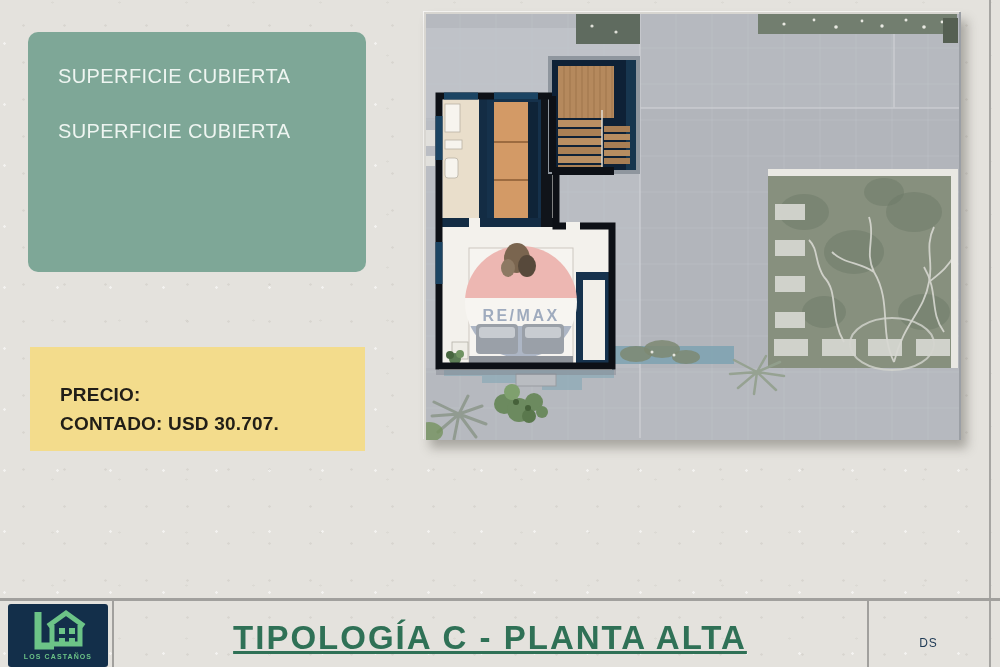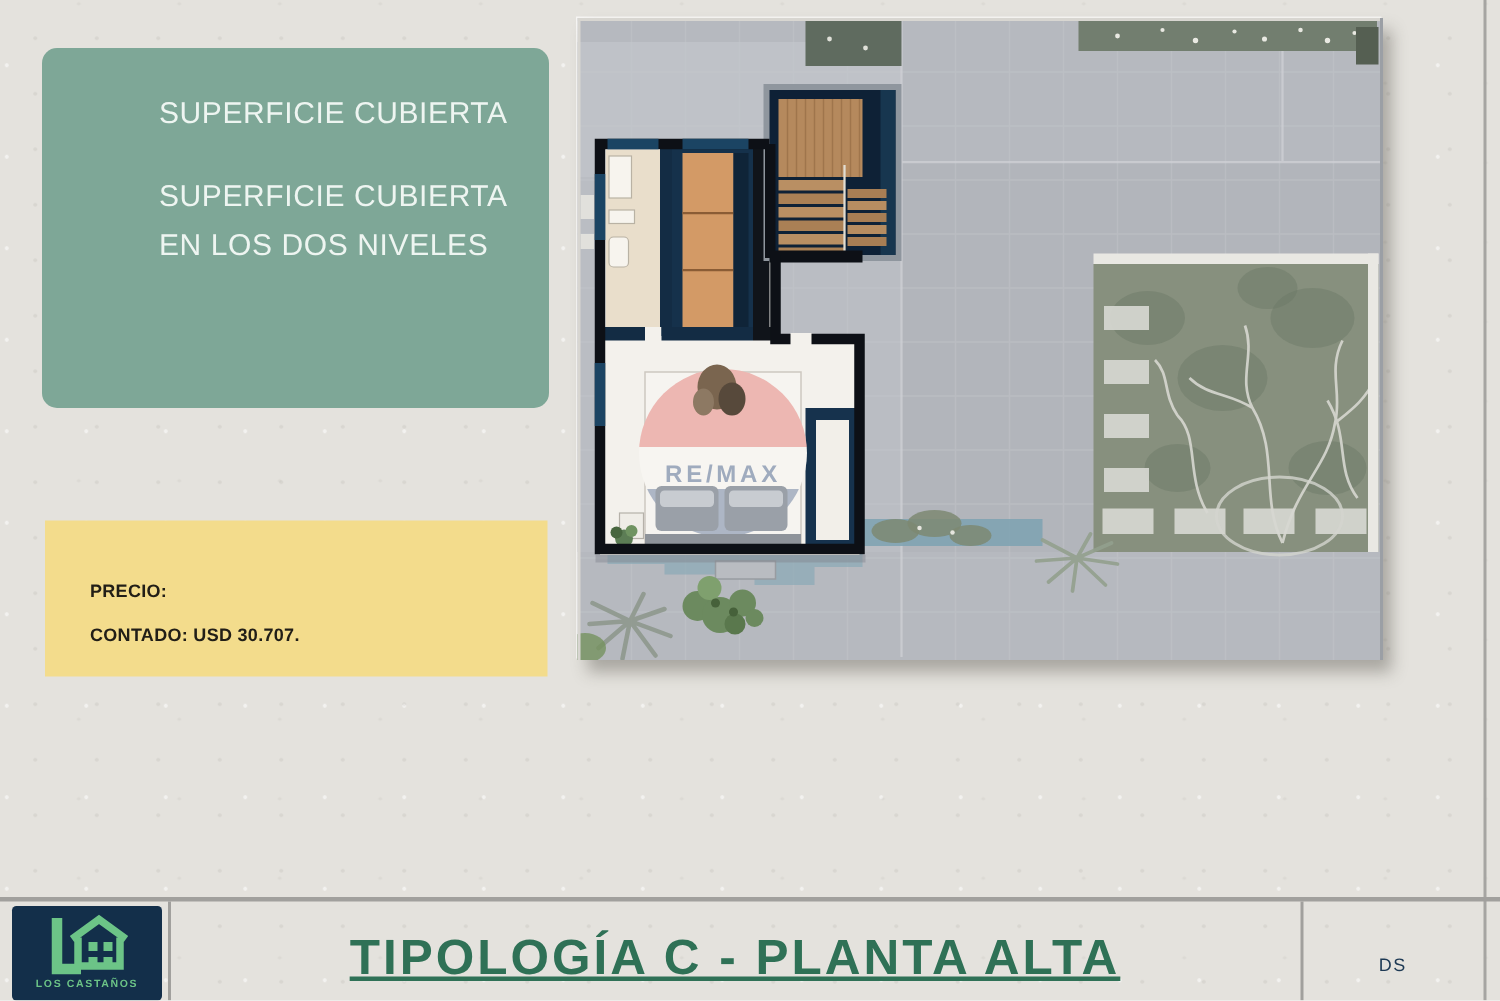--- a/index.html
+++ b/index.html
@@ -14,32 +14,32 @@
     background-position:3px 7px,19px 29px,31px 13px;
     font-family:"Liberation Sans",sans-serif;
   }
   
   .info-box{
     position:absolute;left:28px;top:32px;width:338px;height:240px;
     background:#7ea797;border-radius:10px;color:#eef5f1;
     font-size:20px;letter-spacing:.4px;
     padding:28px 10px 0 30px;box-sizing:border-box;
   }
-  .info-line{line-height:33px;white-space:nowrap;margin-left:48px;}
+  .info-line{line-height:33px;white-space:nowrap;}
   .info-gap{height:22px;}
   
   .price-box{
     position:absolute;left:30px;top:347px;width:335px;height:104px;
-    background:#f3dc8c;color:#211e17;font-weight:bold;font-size:12px;
+    background:#f3dc8c;color:#211e17;font-weight:bold;font-size:19px;
     padding:33px 10px 0 30px;box-sizing:border-box;
   }
   .price-line{line-height:29px;letter-spacing:.2px;white-space:nowrap;}
   
   .plan{
-    position:absolute;left:385px;top:12px;width:537px;height:428px;
+    position:absolute;left:424px;top:12px;width:537px;height:428px;
     box-shadow:6px 8px 10px rgba(60,58,50,.35),-1px -1px 0 rgba(255,255,255,.65);
   }
   .plan svg{display:block;width:100%;height:100%;}
   
   .page-vline{position:absolute;left:989px;top:0;width:2px;height:667px;background:#a6a5a2;}
   .footer-hline{position:absolute;left:0;top:598px;width:1000px;height:3px;background:#a1a09d;}
   .footer-vline{position:absolute;top:601px;width:2px;height:66px;background:#a1a09d;}
   .v1{left:112px;}
   .v2{left:867px;}
   
@@ -66,21 +66,20 @@
 </style>
 </head>
 <body>
 
 <div class="page">
 
   <div class="info-box">
     <div class="info-line">SUPERFICIE CUBIERTA</div>
     <div class="info-gap"></div>
     <div class="info-line">SUPERFICIE CUBIERTA</div>
-    <div class="info-line">EN LOS DOS NIVELES</div>
   </div>
 
   <div class="price-box">
     <div class="price-line">PRECIO:</div>
     <div class="price-line">CONTADO: USD 30.707.</div>
   </div>
 
   <div class="plan">
     <svg viewBox="0 0 537 428" xmlns="http://www.w3.org/2000/svg">
       <defs>

